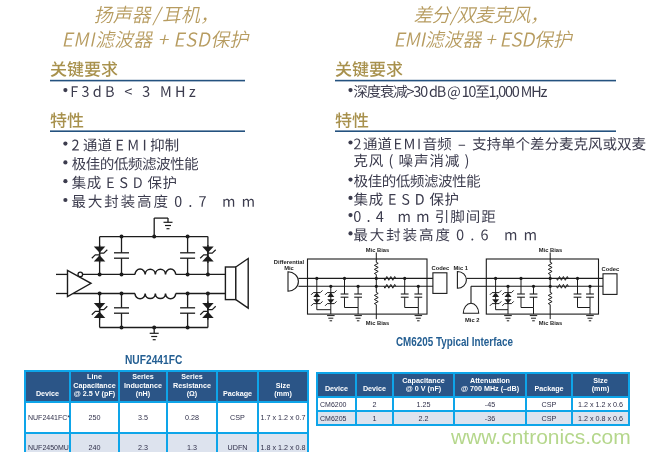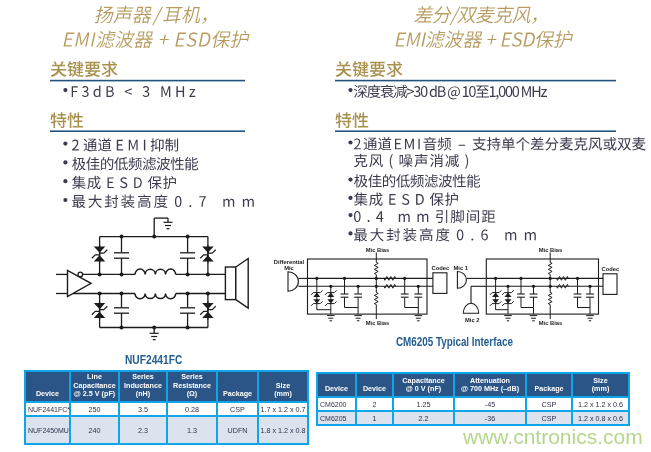--- a/index.html
+++ b/index.html
@@ -290,21 +290,21 @@
     </colgroup>
 <tbody>
       <tr style="height:31px">
         <th>Device</th>
         <th>Line<br>Capacitance<br>@ 2.5 V (pF)</th>
         <th>Series<br>Inductance<br>(nH)</th>
         <th>Series<br>Resistance<br>(Ω)</th>
         <th>Package</th>
         <th>Size<br>(mm)</th>
       </tr>
-<tr style="height:14px">
+<tr style="height:31px">
         <td class="dev">NUF2441FC*</td>
         <td>250</td>
         <td>3.5</td>
         <td>0.28</td>
         <td>CSP</td>
         <td>1.7 x 1.2 x 0.7</td>
       </tr>
 <tr style="height:28px;background:#dde3ee">
         <td class="dev">NUF2450MU</td>
         <td>240</td>
@@ -344,12 +344,12 @@
 <tr style="height:14px;background:#dde3ee">
         <td class="dev">CM6205</td>
         <td>1</td>
         <td>2.2</td>
         <td>-36</td>
         <td>CSP</td>
         <td>1.2 x 0.8 x 0.6</td>
       </tr>
 </tbody>
   </table>
-<div style="position:absolute;left:463px;top:425px;font-size:21px;color:#b5d78c;letter-spacing:0px">www.cntronics.com</div>
+<div style="position:absolute;left:451px;top:425px;font-size:21px;color:#b5d78c;letter-spacing:0px">www.cntronics.com</div>
 </body></html>

